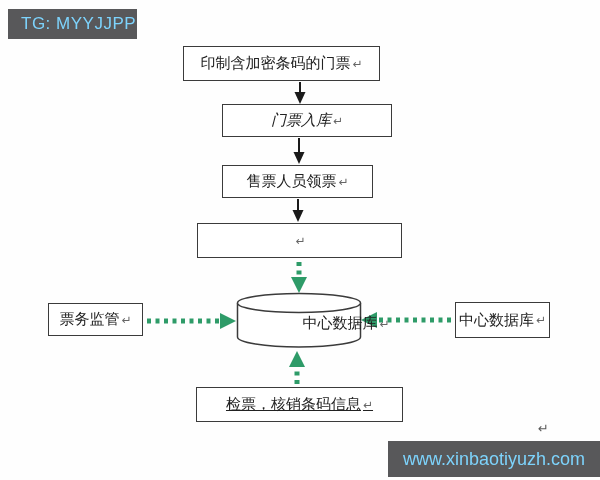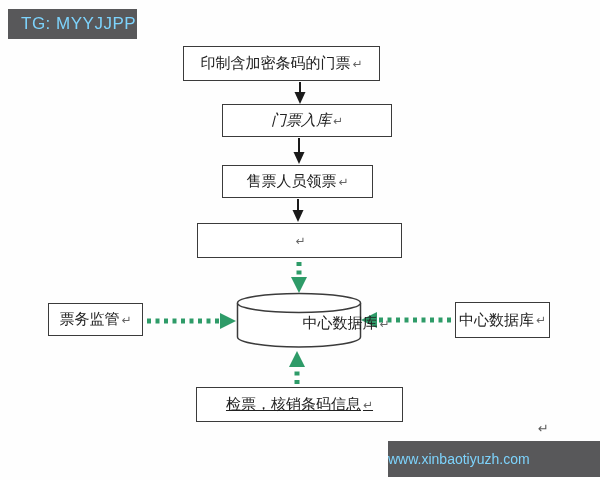--- a/index.html
+++ b/index.html
@@ -27,22 +27,22 @@
   .banner.top-left {
     left: 8px; top: 9px;
     width: 129px; height: 30px;
     padding-left: 13px;
     font-size: 17px;
     letter-spacing: 0.5px;
   }
   .banner.bottom-right {
     left: 388px; top: 441px;
     width: 212px; height: 36px;
-    justify-content: flex-start;
-    font-size: 14px;
+    justify-content: center;
+    font-size: 18px;
   }
   .node {
     position: absolute;
     box-sizing: border-box;
     background: #ffffff;
     border: 1.5px solid #3b3b3b;
     display: flex;
     align-items: center;
     justify-content: center;
     font-size: 15px;

